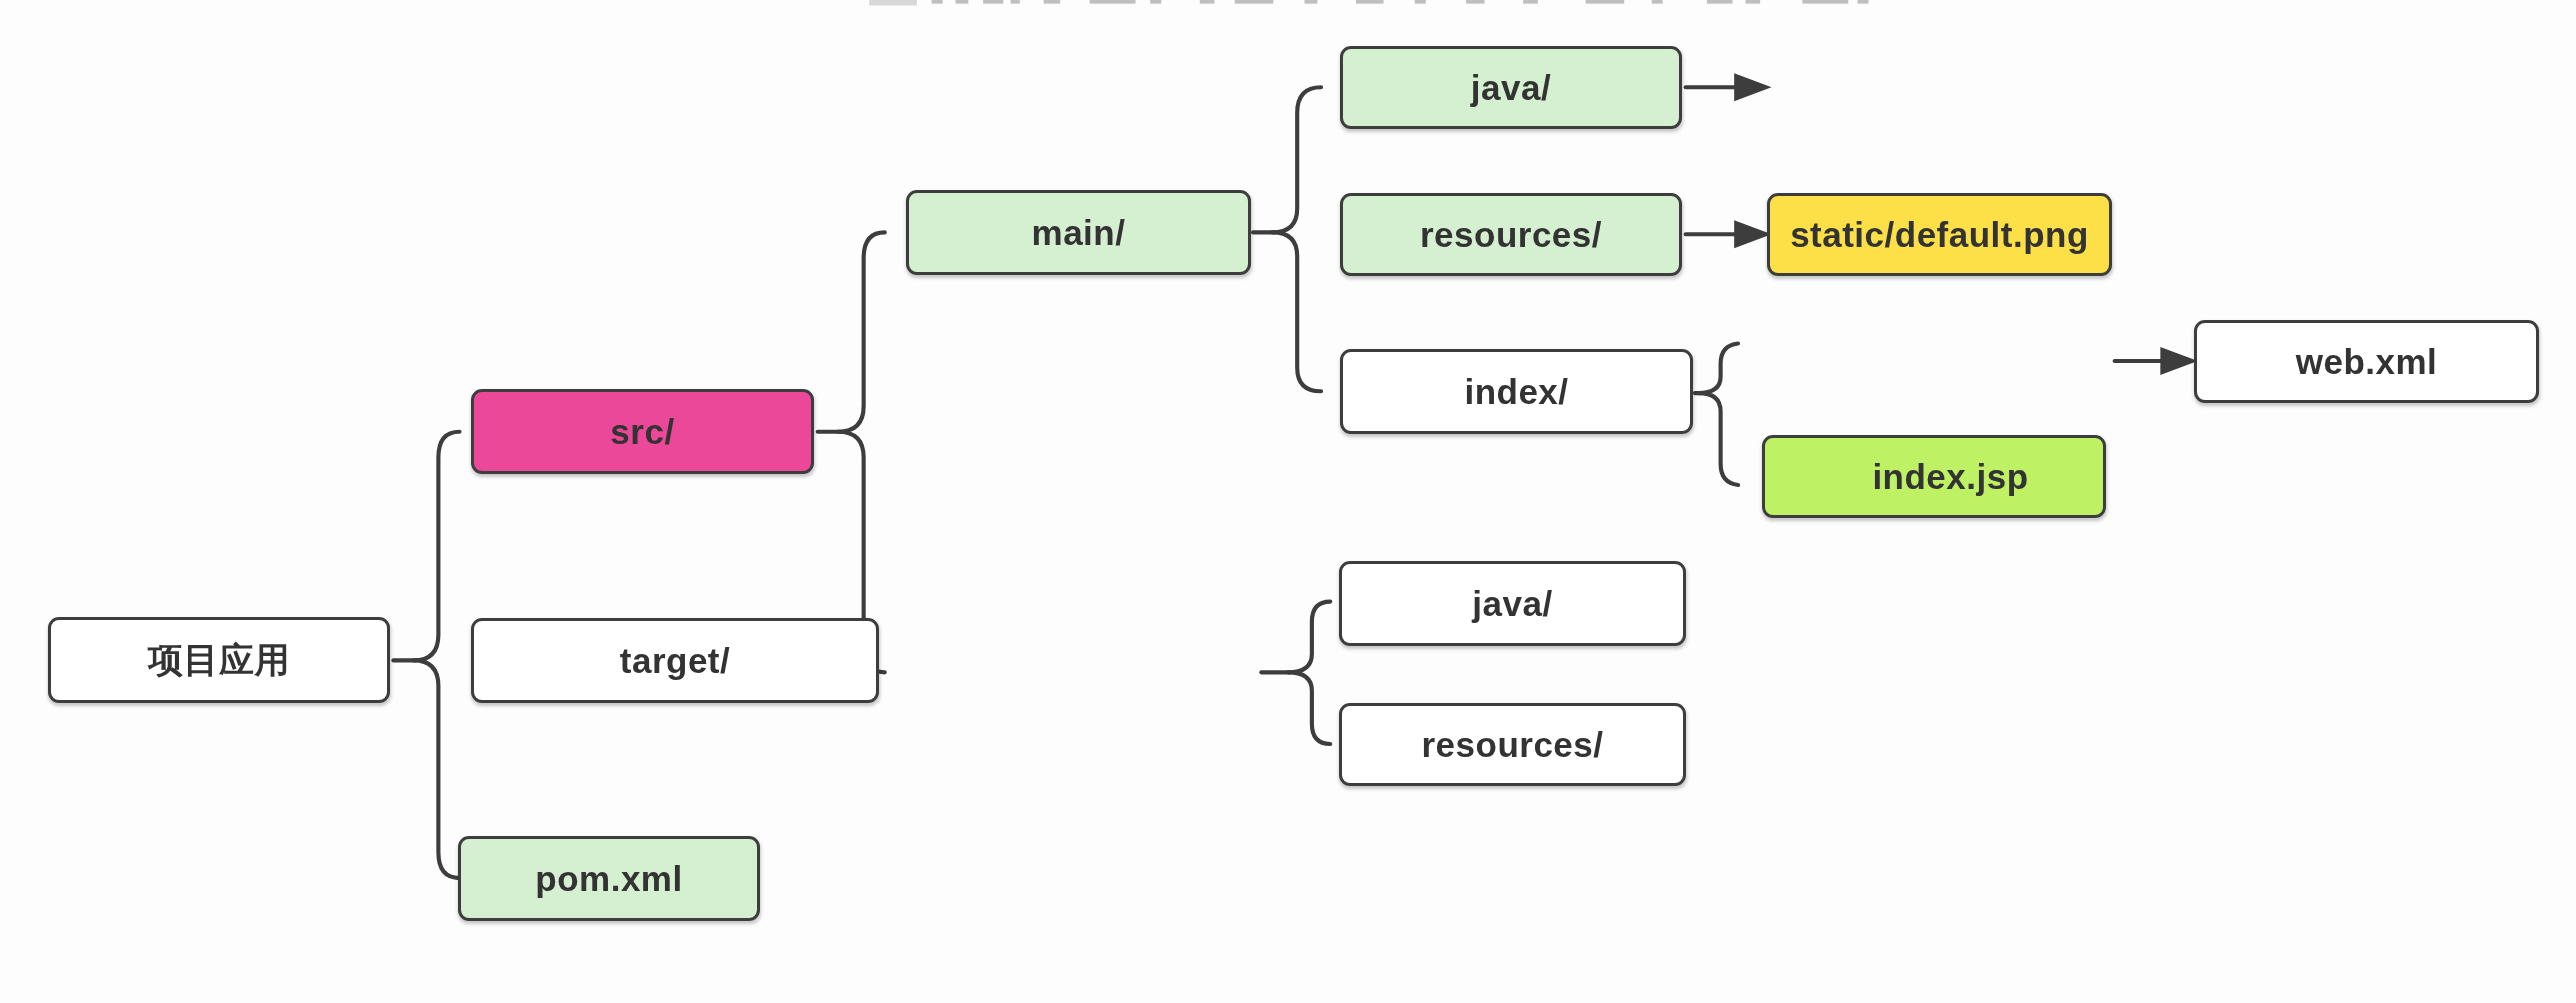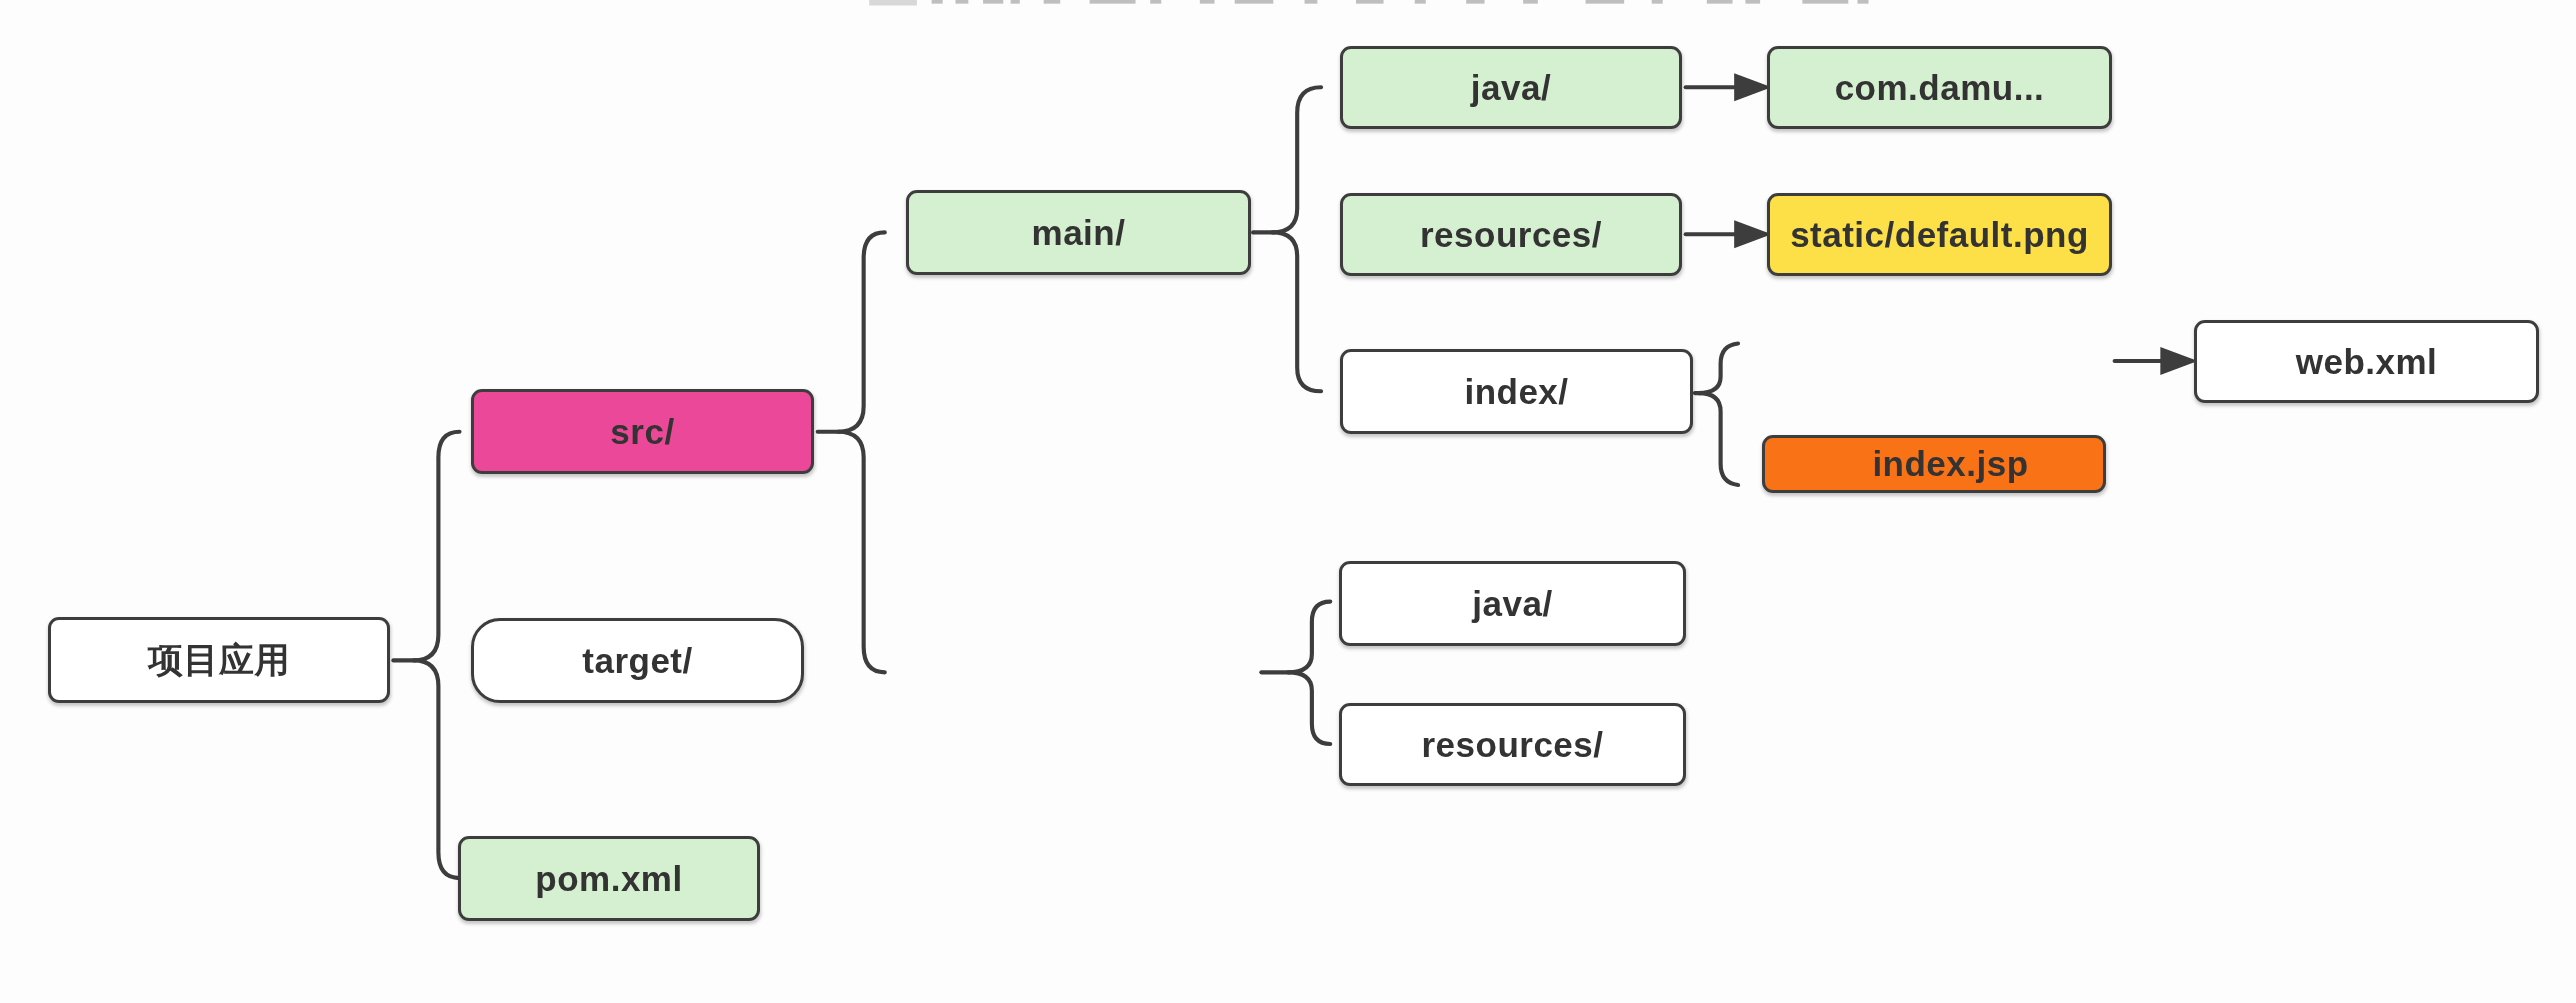--- a/index.html
+++ b/index.html
@@ -97,27 +97,26 @@
       </g>
       <g>
         <path d="M 2302 393 L 2356 393"></path>
         <polygon points="2386,393 2354,381 2354,405"></polygon>
       </g>
     </g>
   </svg>
 
   <div class="node" style="left: 48px; top: 617px; width: 342px; height: 86px; background: rgb(255, 255, 255);">项目应用</div>
   <div class="node" style="left: 471px; top: 389px; width: 343px; height: 85px; background: #ec4899;">src/</div>
-  <div class="node" style="left: 471px; top: 618px; width: 333px; height: 85px; background: rgb(255, 255, 255); border-radius: 29px;">target/</div>
+  <div class="node" style="left: 471px; top: 618px; width: 408px; height: 85px; background: rgb(255, 255, 255);">target/</div>
   <div class="node" style="left: 458px; top: 836px; width: 302px; height: 85px; background: rgb(213, 240, 208);">pom.xml</div>
   <div class="node" style="left: 906px; top: 190px; width: 345px; height: 85px; background: rgb(213, 240, 208); text-align: right;">main/</div>
   <div class="node" style="left: 1340px; top: 46px; width: 342px; height: 83px; background: rgb(213, 240, 208);">java/</div>
   <div class="node" style="left: 1340px; top: 193px; width: 342px; height: 83px; background: rgb(213, 240, 208);">resources/</div>
   <div class="node" style="left: 1340px; top: 349px; width: 353px; height: 85px; background: rgb(255, 255, 255);">index/</div>
   <div class="node" style="left: 1339px; top: 561px; width: 347px; height: 85px; background: rgb(255, 255, 255);">java/</div>
   <div class="node" style="left: 1339px; top: 703px; width: 347px; height: 83px; background: rgb(255, 255, 255);">resources/</div>
-  <div class="node" style="left: 1767px; top: 46px; width: 345px; height: 83px; background: rgb(213, 240, 208);">com.damu...</div>
   <div class="node" style="left: 1767px; top: 193px; width: 345px; height: 83px; background: #fde047;">static/default.png</div>
-  <div class="node" style="left: 1762px; top: 435px; width: 344px; height: 58px; background: #f97316; padding-left: 33px;">index.jsp</div>
+  <div class="node" style="left: 1762px; top: 435px; width: 344px; height: 83px; background: #bef264; padding-left: 33px;">index.jsp</div>
   <div class="node" style="left: 2194px; top: 320px; width: 345px; height: 83px; background: rgb(255, 255, 255);">web.xml</div>
 
 </div>
 
 
 </body></html>

